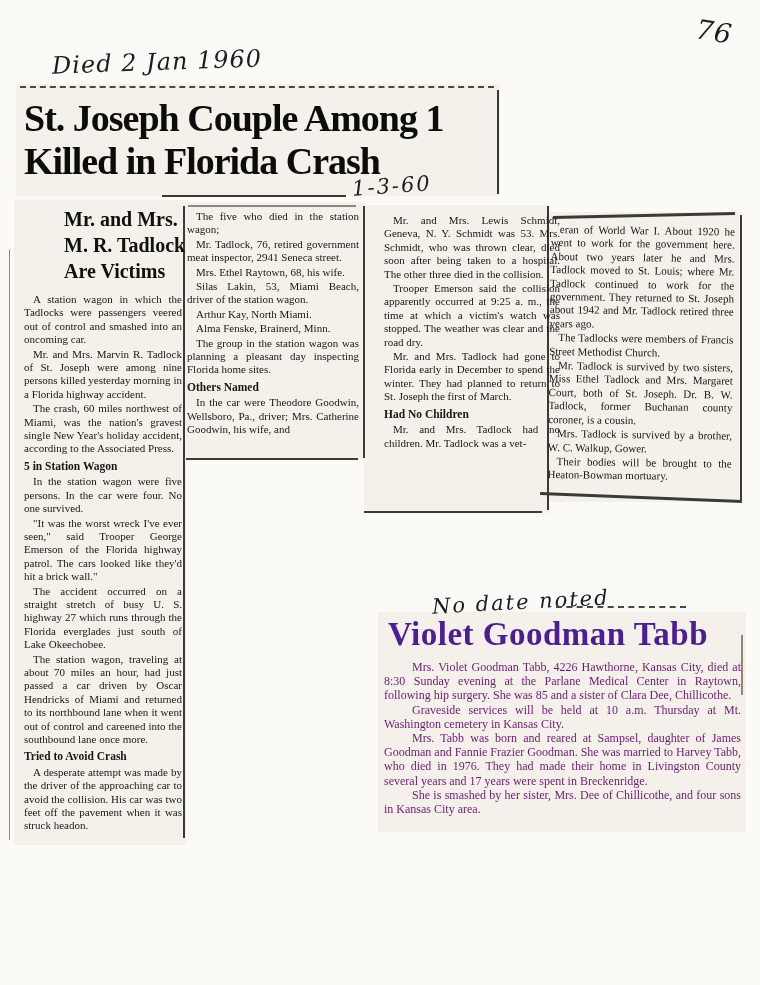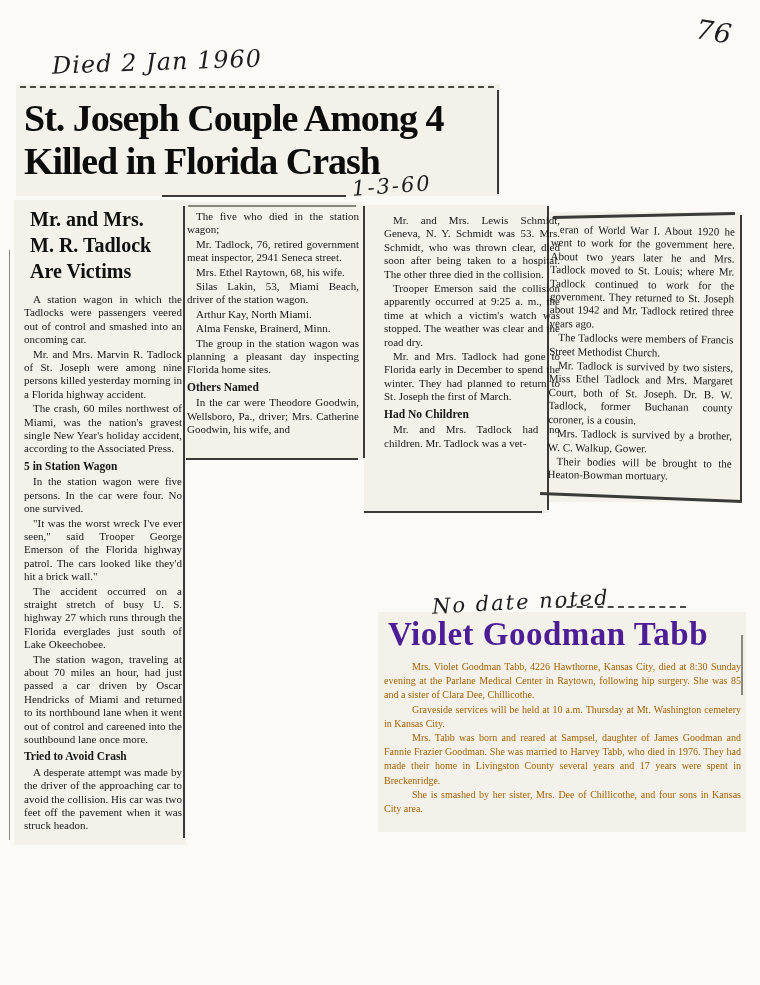--- a/index.html
+++ b/index.html
@@ -18,58 +18,58 @@
     font-family:"DejaVu Serif", serif;font-style:italic;color:#1d1d1f;
     white-space:nowrap;letter-spacing:1px;
   }
   .bigheadline{
     font-family:"Liberation Serif", serif;font-weight:bold;color:#0c0c0c;
     font-size:38px;line-height:43px;letter-spacing:-1px;white-space:nowrap;
   }
   .col{position:absolute;}
   .colhead{
     font-weight:bold;font-size:20px;line-height:26px;color:#101010;
-    padding-left:6px;margin-bottom:9px;white-space:nowrap;
+    padding-left:6px;margin-bottom:9px;white-space:nowrap;margin-left:34px;
   }
   .np{
     font-size:11px;line-height:13.4px;text-align:justify;text-indent:9px;
     margin:0 0 1px 0;color:#171717;
   }
   .np.sub{
     font-weight:bold;font-size:11.5px;text-indent:0;text-align:left;
     margin:4px 0 2px 0;white-space:nowrap;
   }
   .tabb-headline{
     position:absolute;font-weight:bold;font-size:33px;color:#4c1d95;
     letter-spacing:0.5px;white-space:nowrap;
   }
   .tp{
-    font-size:10px;line-height:14.2px;text-align:justify;text-indent:28px;
-    margin:0;color:#a16207;
+    font-size:12px;line-height:14.2px;text-align:justify;text-indent:28px;
+    margin:0;color:#701a75;
   }
 </style>
 </head>
 <body>
 
 <div style="position:absolute;inset:0;">
 
   <div class="clipbg" style="left:16px;top:84px;width:484px;height:112px;"></div>
   <div class="clipbg" style="left:14px;top:200px;width:172px;height:645px;"></div>
   <div class="clipbg" style="left:184px;top:202px;width:181px;height:258px;"></div>
   <div class="clipbg" style="left:364px;top:205px;width:185px;height:308px;"></div>
   <div class="clipbg" style="left:548px;top:212px;width:194px;height:290px;"></div>
   <div class="clipbg" style="left:378px;top:612px;width:368px;height:220px;"></div>
 
   <div class="hand abs" style="left:52px;top:48px;font-size:24px;transform:rotate(-2deg);">Died 2 Jan 1960</div>
   <div class="hand abs" style="left:696px;top:16px;font-size:27px;transform:rotate(9deg);">76</div>
 
   <div class="rule dashed" style="left:20px;top:86px;width:474px;height:0;"></div>
   <div class="rule" style="left:497px;top:90px;width:2px;height:104px;"></div>
   <div class="abs bigheadline" style="left:24px;top:97px;">
-    <div>St. Joseph Couple Among 4</div>
+    <div>St. Joseph Couple Among 1</div>
     <div>Killed in Florida Crash</div>
   </div>
   <div class="rule" style="left:162px;top:195px;width:184px;height:2px;"></div>
   <div class="hand abs" style="left:352px;top:174px;font-size:21px;transform:rotate(-4deg);letter-spacing:2px;">1-3-60</div>
 
   <div class="rule faint" style="left:9px;top:250px;width:1px;height:590px;"></div>
   <div class="rule" style="left:183px;top:206px;width:1.5px;height:632px;"></div>
   <div class="rule faint" style="left:188px;top:205px;width:168px;height:2px;"></div>
   <div class="rule" style="left:363px;top:206px;width:1.5px;height:252px;"></div>
   <div class="rule" style="left:186px;top:458px;width:172px;height:2px;"></div>

